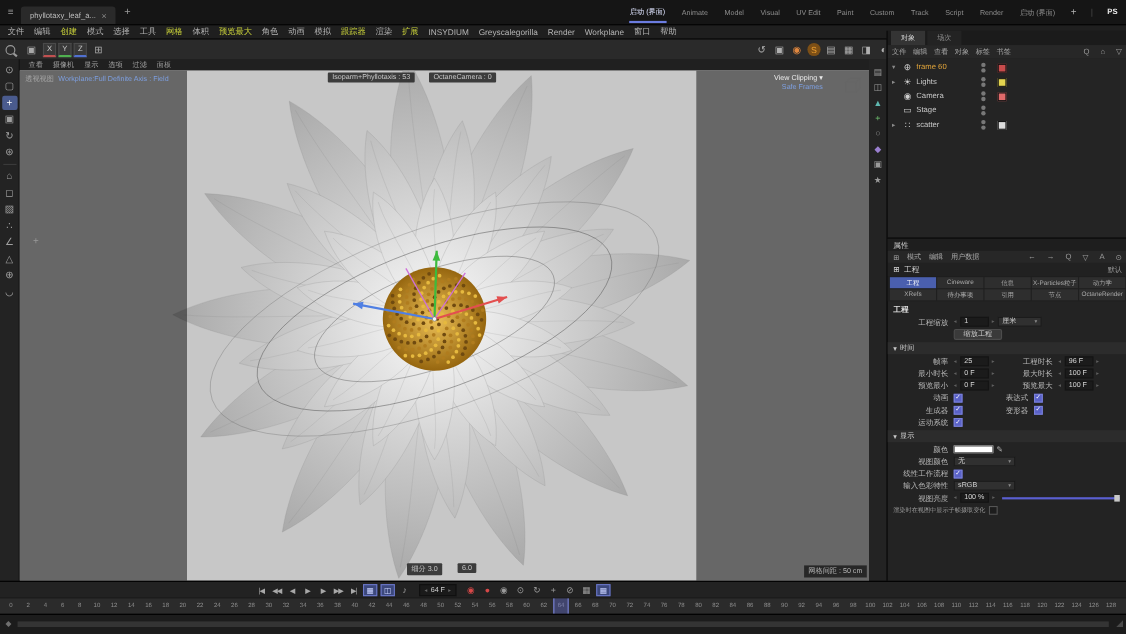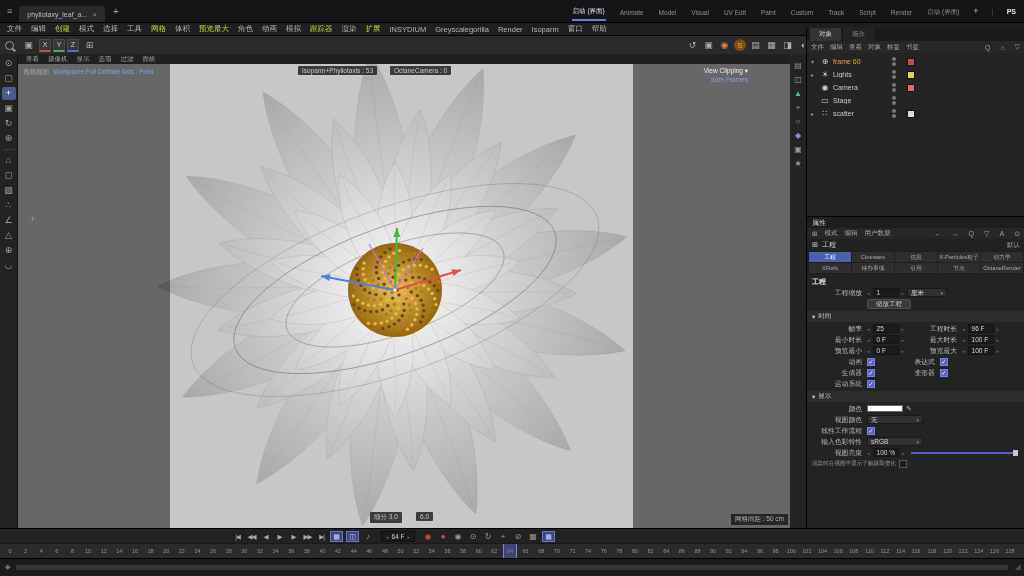--- a/index.html
+++ b/index.html
@@ -171,21 +171,21 @@
       <span class="menu-item hl">预览最大</span>
       <span class="menu-item">角色</span>
       <span class="menu-item">动画</span>
       <span class="menu-item">模拟</span>
       <span class="menu-item hl">跟踪器</span>
       <span class="menu-item">渲染</span>
       <span class="menu-item hl">扩展</span>
       <span class="menu-item">INSYDIUM</span>
       <span class="menu-item">Greyscalegorilla</span>
       <span class="menu-item">Render</span>
-      <span class="menu-item">Isoparm</span>
+      <span class="menu-item">Workplane</span>
       <span class="menu-item">窗口</span>
       <span class="menu-item">帮助</span>
     </div>
 
   <div class="toolbar">
     <span class="search-ic"></span>
     <span class="tool-ic">▣</span>
     <span id="axis-btns" style="display:flex;gap:2px">
         <span class="axis-btn" style="border-bottom-color: rgb(192, 80, 80);">X</span>
         <span class="axis-btn" style="border-bottom-color: rgb(80, 176, 80);">Y</span>

